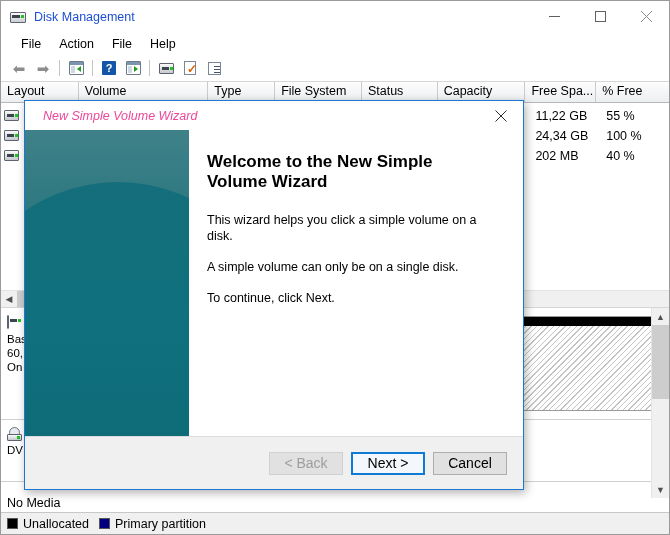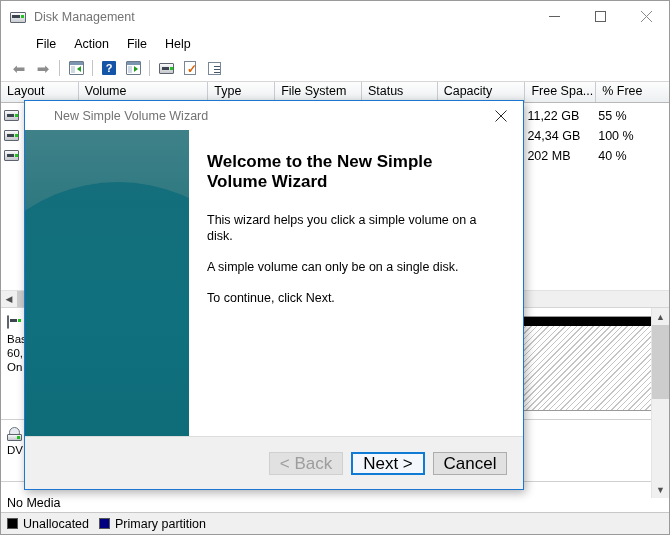--- a/index.html
+++ b/index.html
@@ -59,21 +59,21 @@
   }
   .dm-icon-led {
     position: absolute;
     left: 11px; top: 6px;
     width: 3px; height: 3px;
     background: #22c222;
   }
   #titlebar-title {
     margin-left: 8px;
     font-size: 12.5px;
-    color: #737373;
+    color: #1d4ed8;
   }
   #window-controls {
     position: absolute;
     right: 0; top: 0;
     display: flex;
     height: 31px;
   }
   .wc-btn {
     width: 46px; height: 31px;
     display: flex;
@@ -83,21 +83,21 @@
     font-size: 13px;
     line-height: 1;
   }
   .wc-btn svg { display: block; }
 
   
   #menubar {
     height: 23px;
     display: flex;
     align-items: center;
-    padding-left: 26px;
+    padding-left: 11px;
     background: #ffffff;
     font-size: 12.5px;
   }
   .menu-item {
     padding: 3px 9px;
     color: #000;
   }
 
   
   #toolbar {
@@ -247,21 +247,21 @@
   .vol-icon-cell {
     width: 22px;
     display: flex;
     justify-content: center;
     align-items: center;
   }
   .vol-cell {
     box-sizing: border-box;
     white-space: nowrap;
     overflow: hidden;
-    padding-left: 2px;
+    padding-left: 10px;
   }
   
   #list-hscroll {
     position: absolute;
     left: 0; bottom: 0;
     height: 16px;
     width: 100%;
     background: #f0f0f0;
     border-top: 1px solid #e2e2e2;
     display: flex;
@@ -423,23 +423,24 @@
   }
   #dlg-titlebar {
     height: 29px;
     background: #ffffff;
     display: flex;
     align-items: center;
     position: relative;
     flex: 0 0 auto;
   }
   #dlg-title {
-    margin-left: 29px;
+    margin-left: 18px;
     font-size: 12.5px;
-    color: #737373;
+    color: #ec4899;
+    font-style: italic;
   }
   #dlg-close {
     position: absolute;
     right: 0; top: 0;
     width: 44px; height: 29px;
     display: flex;
     align-items: center;
     justify-content: center;
     color: #2b2b2b;
   }
@@ -492,21 +493,21 @@
     display: flex;
     align-items: center;
     justify-content: flex-end;
     padding-right: 16px;
     gap: 8px;
   }
   .dlg-btn {
     width: 74px;
     height: 23px;
     font-family: "Liberation Sans", sans-serif;
-    font-size: 17px;
+    font-size: 14px;
     background: #e1e1e1;
     border: 1px solid #adadad;
     color: #000;
     box-sizing: border-box;
     padding: 0;
     line-height: 21px;
     text-align: center;
   }
   .dlg-btn.default {
     background: #f4f8fd;

